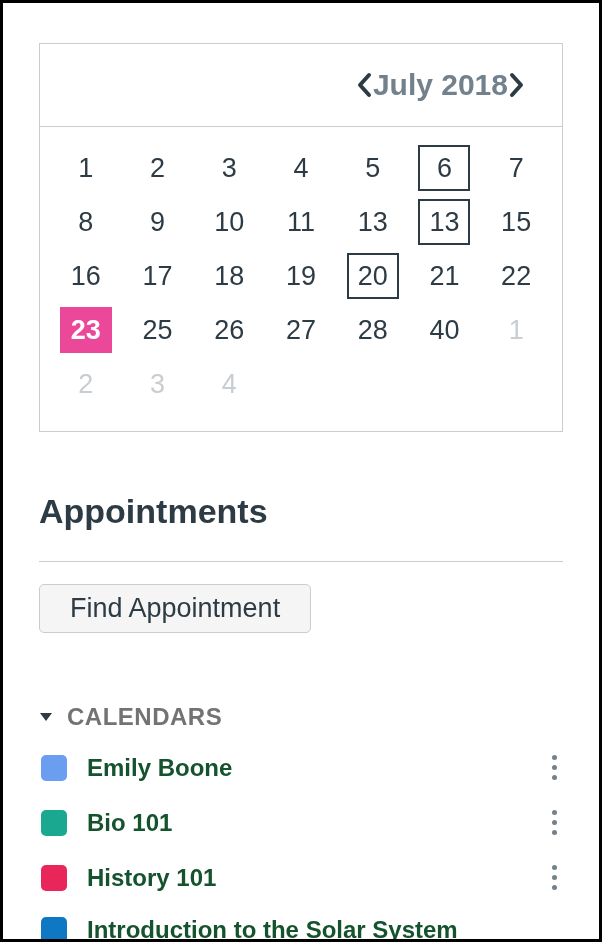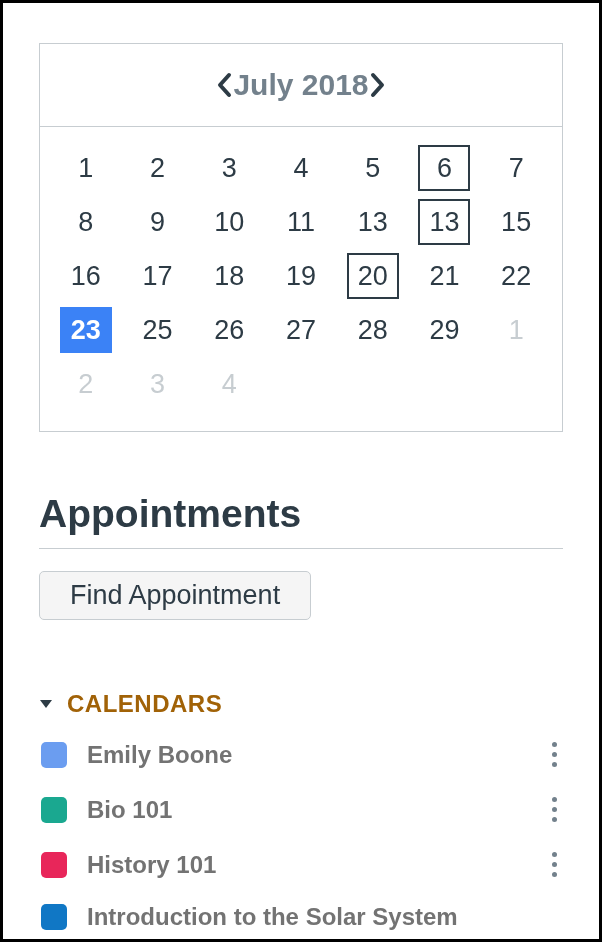--- a/index.html
+++ b/index.html
@@ -12,21 +12,21 @@
       padding: 40px 36px;
       color: #2d3b45;
     }
     .calendar {
       border: 1px solid #c7cdd1;
       margin-bottom: 60px;
     }
     .cal-header {
       display: flex;
       align-items: center;
-      justify-content: center;
+      justify-content: flex-end;
       padding: 24px 36px;
       border-bottom: 1px solid #c7cdd1;
     }
     .cal-title {
       font-size: 30px;
       font-weight: 700;
       color: #73818c;
     }
     .nav-btn {
       cursor: pointer;
@@ -44,60 +44,60 @@
       height: 54px;
       display: flex;
       align-items: center;
       justify-content: center;
       font-size: 27px;
       color: #2d3b45;
       cursor: pointer;
     }
     .day.other { color: #c7cdd1; }
     .day.selected .day-inner {
-      background: #3b82f6;
+      background: #ec4899;
       color: #fff;
       font-weight: 700;
     }
     .day.boxed .day-inner {
       border: 2px solid #2d3b45;
     }
     .day-inner {
       display: flex;
       align-items: center;
       justify-content: center;
       width: 52px;
       height: 46px;
     }
     .section-header {
-      font-size: 39px;
-      font-weight: 700;
-      color: #2d3b45;
-      padding-bottom: 12px;
+      font-size: 34px;
+      font-weight: 700;
+      color: #2d3b45;
+      padding-bottom: 30px;
       border-bottom: 1px solid #c7cdd1;
       margin-bottom: 22px;
     }
     .find-btn {
       border: 1px solid #c7cdd1;
       background: #f5f5f5;
       border-radius: 5px;
       padding: 8px 30px;
       font-size: 27px;
       color: #2d3b45;
       cursor: pointer;
       margin-bottom: 70px;
     }
     .calendars-header {
       display: flex;
       align-items: center;
       gap: 14px;
       font-size: 24px;
       font-weight: 700;
       letter-spacing: 0.5px;
-      color: #a16207;
+      color: #737373;
       margin-bottom: 20px;
       cursor: pointer;
     }
     .cal-list {
       display: flex;
       flex-direction: column;
       gap: 22px;
     }
     .cal-item {
       display: flex;
@@ -107,21 +107,21 @@
     }
     .swatch {
       width: 26px;
       height: 26px;
       border-radius: 5px;
       flex-shrink: 0;
     }
     .cal-label {
       font-size: 24px;
       font-weight: 700;
-      color: #737373;
+      color: #14532d;
       flex-grow: 1;
     }
     .more {
       display: flex;
       flex-direction: column;
       gap: 5px;
       cursor: pointer;
       padding: 4px 6px;
     }
     .more span {
@@ -223,21 +223,21 @@
       <div class="day">
         <div class="day-inner">26</div>
       </div>
       <div class="day">
         <div class="day-inner">27</div>
       </div>
       <div class="day">
         <div class="day-inner">28</div>
       </div>
       <div class="day">
-        <div class="day-inner">29</div>
+        <div class="day-inner">40</div>
       </div>
       <div class="day other">
         <div class="day-inner">1</div>
       </div>
       <div class="day other">
         <div class="day-inner">2</div>
       </div>
       <div class="day other">
         <div class="day-inner">3</div>
       </div>

